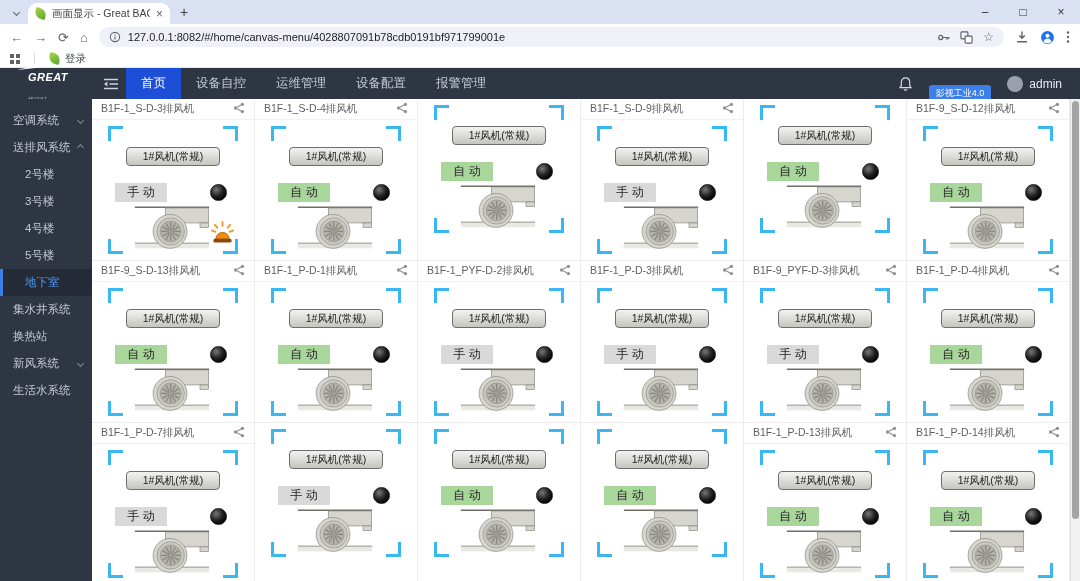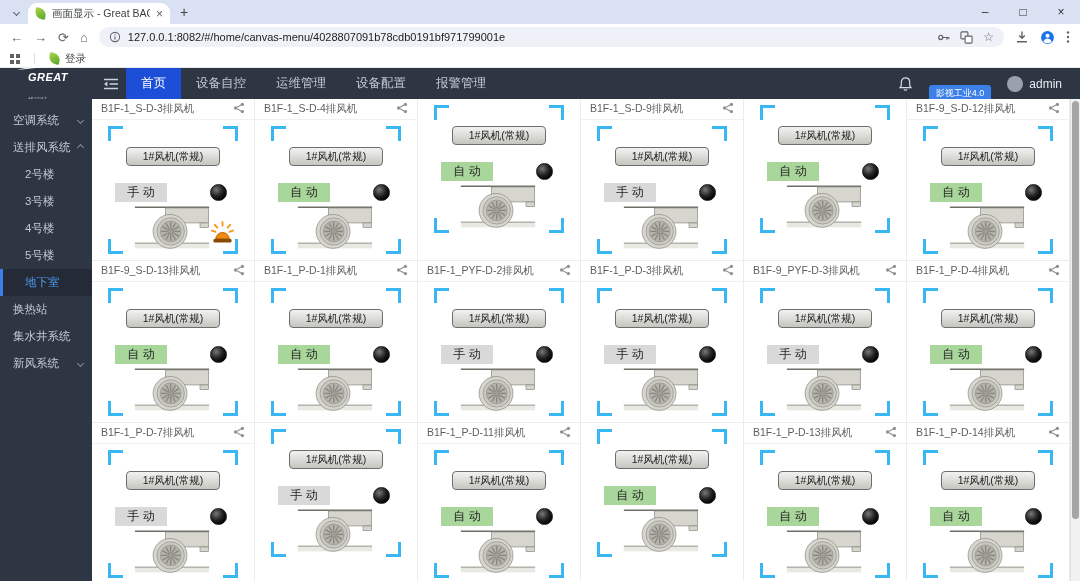--- a/index.html
+++ b/index.html
@@ -215,30 +215,34 @@
   </div>
         <div class="side-item l1">
     <span class="lbl">5号楼</span>
 
   </div>
         <div class="side-item l1 active">
     <span class="lbl">地下室</span>
 
   </div>
         <div class="side-item">
+    <span class="lbl">集水井系统</span>
+
+  </div>
+        <div class="side-item">
     <span class="lbl">换热站</span>
-
-  </div>
-        <div class="side-item">
-    <span class="lbl">集水井系统</span>
 
   </div>
         <div class="side-item">
     <span class="lbl">新风系统</span>
     <i class="chev down"></i>
+  </div>
+        <div class="side-item">
+    <span class="lbl">生活水系统</span>
+
   </div>
       </div>
     <div class="content">
       <div class="grid">
           <div class="card has-alarm">
     <div class="card-head">
       <span class="card-title">B1F-1_S-D-3排风机</span>
       <span class="share">
         <svg width="12" height="12" viewBox="0 0 14 14">
                   <g fill="#8f8f8f">
@@ -1020,36 +1024,20 @@
               <line x1="56" y1="24.5" x2="56" y2="33.5" transform="rotate(330 56 39)"></line>
             </g>
             <circle cx="56" cy="39" r="4.5" fill="#9e9e96" stroke="#7b7b73"></circle>
           </svg>
 
         </div>
       </div>
     </div>
   </div>
           <div class="card">
-    <div class="card-head">
-      <span class="card-title">B1F-1_P-D-11排风机</span>
-      <span class="share">
-        <svg width="12" height="12" viewBox="0 0 14 14">
-                  <g fill="#8f8f8f">
-                    <circle cx="11" cy="2.8" r="1.9"></circle>
-                    <circle cx="3" cy="7" r="1.9"></circle>
-                    <circle cx="11" cy="11.2" r="1.9"></circle>
-                  </g>
-                  <g stroke="#8f8f8f" stroke-width="1.3">
-                    <line x1="4.7" y1="6.1" x2="9.4" y2="3.6"></line>
-                    <line x1="4.7" y1="7.9" x2="9.4" y2="10.4"></line>
-                  </g>
-                </svg>
-      </span>
-    </div>
     <div class="card-body">
       <div class="frame">
         <i class="c tl"></i>
                 <i class="c tr"></i>
                 <i class="c bl"></i>
                 <i class="c br"></i>
         <div class="device">
           <div class="fan-btn">1#风机(常规)</div>
           <div class="mode-row">
             <div class="mode auto">自 动</div>

